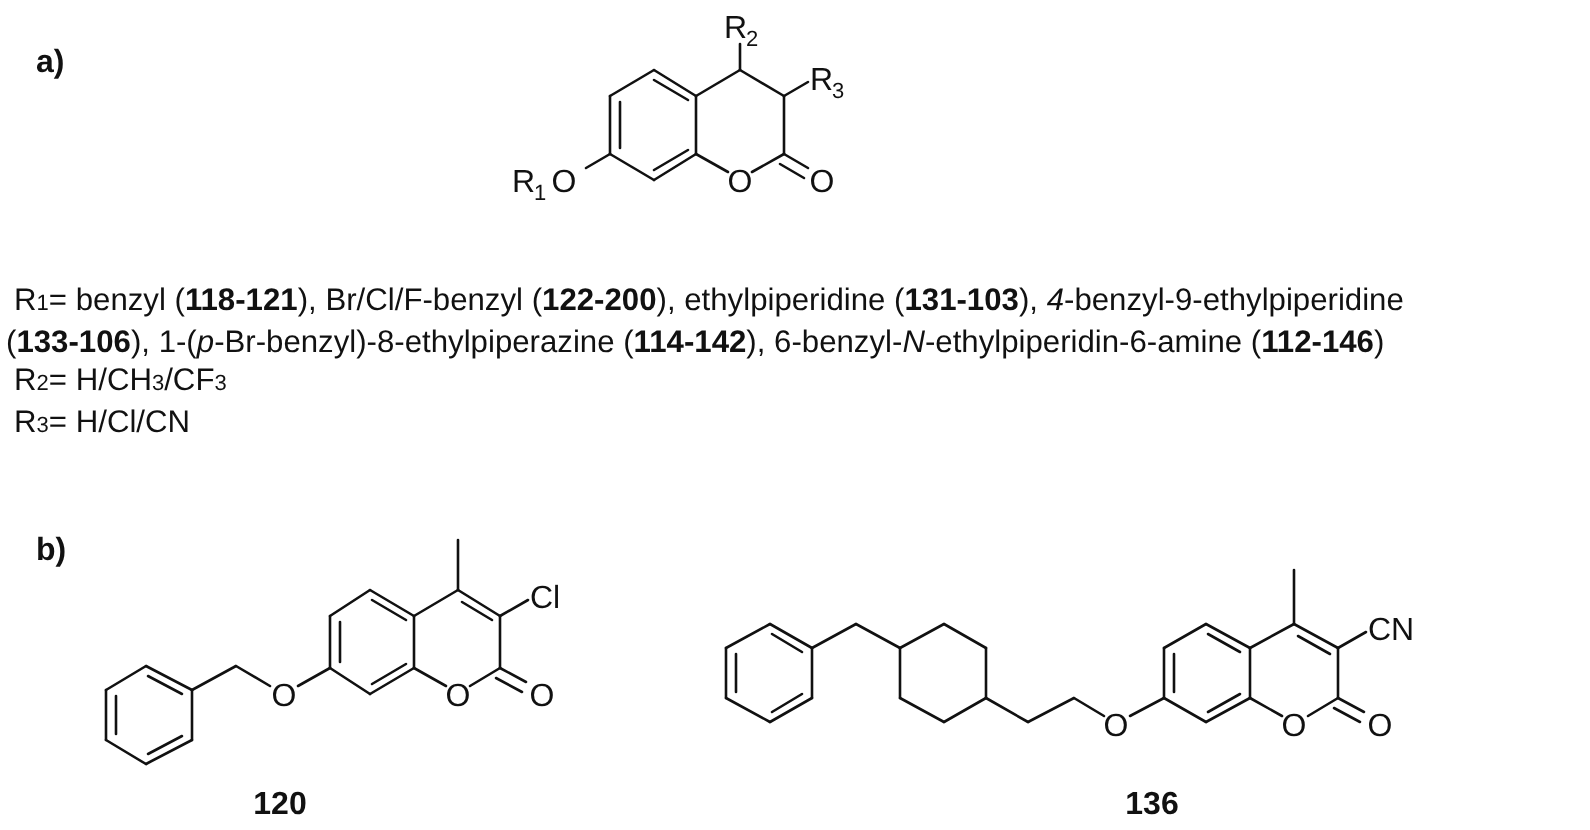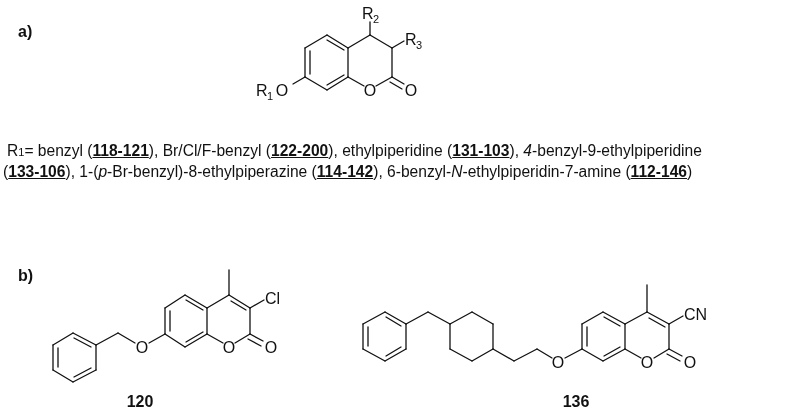--- a/index.html
+++ b/index.html
@@ -8,21 +8,21 @@
   .panel-label { position: absolute; font-weight: bold; font-size: 16px; }
   #label-a { left: 18px; top: 23px; }
   #label-b { left: 18px; top: 267px; }
   svg.chem { position: absolute; left: 0; top: 0; }
   svg.chem line, svg.chem polyline { stroke: #111; stroke-width: 1.3; fill: none; stroke-linecap: round; }
   svg.chem text { font-family: "Liberation Sans", sans-serif; font-size: 16px; fill: #111; }
   svg.chem text.sub { font-size: 11px; }
   svg.chem text.cmpd { font-weight: bold; font-size: 16px; }
   .legend { position: absolute; left: 7px; top: 141px; font-size: 15.6px; line-height: 19px; white-space: nowrap; }
   .legend .line { display: block; }
-  .legend b { font-weight: bold; text-decoration: underline; }
+  .legend b { font-weight: bold; }
   .legend i { font-style: italic; }
   .legend sub { font-size: 11px; vertical-align: baseline; position: relative; top: 0; }
 </style>
 </head>
 <body>
 
 <div class="panel-label" id="label-a">a)</div>
 <div class="panel-label" id="label-b">b)</div>
 
 <svg class="chem" width="795" height="415" viewBox="0 0 795 415">
@@ -164,14 +164,16 @@
     <line x1="647" y1="312" x2="647" y2="285"></line>
 
     <line x1="669" y1="324" x2="683" y2="316"></line>
     <text x="684" y="320">CN</text>
     <text x="576" y="407" text-anchor="middle" class="cmpd">136</text>
   </g>
 </svg>
 
 <div class="legend">
   <span class="line"><span>R</span><sub>1</sub><span>= </span><span>benzyl</span><span> (</span><b>118-121</b><span>)</span><span>, </span><span>Br/Cl/F-benzyl</span><span> (</span><b>122-200</b><span>)</span><span>, </span><span>ethylpiperidine</span><span> (</span><b>131-103</b><span>)</span><span>, </span><i>4</i><span>-benzyl-9-ethylpiperidine</span></span>
-  <span class="line"><span style="margin-left:-4px"> (</span><b>133-106</b><span>)</span><span>, </span><span>1-(</span><i>p</i><span>-Br-benzyl)-8-ethylpiperazine</span><span> (</span><b>114-142</b><span>)</span><span>, </span><span>6-benzyl-</span><i>N</i><span>-ethylpiperidin-7-amine</span><span> (</span><b>112-146</b><span>)</span></span>
+  <span class="line"><span style="margin-left:-4px"> (</span><b>133-106</b><span>)</span><span>, </span><span>1-(</span><i>p</i><span>-Br-benzyl)-8-ethylpiperazine</span><span> (</span><b>114-142</b><span>)</span><span>, </span><span>6-benzyl-</span><i>N</i><span>-ethylpiperidin-6-amine</span><span> (</span><b>112-146</b><span>)</span></span>
+  <span class="line"><span>R</span><sub>2</sub><span>= </span><span>H/CH</span><sub>3</sub><span>/CF</span><sub>3</sub></span>
+  <span class="line"><span>R</span><sub>3</sub><span>= </span><span>H/Cl/CN</span></span>
 </div>
 
 </body></html>

